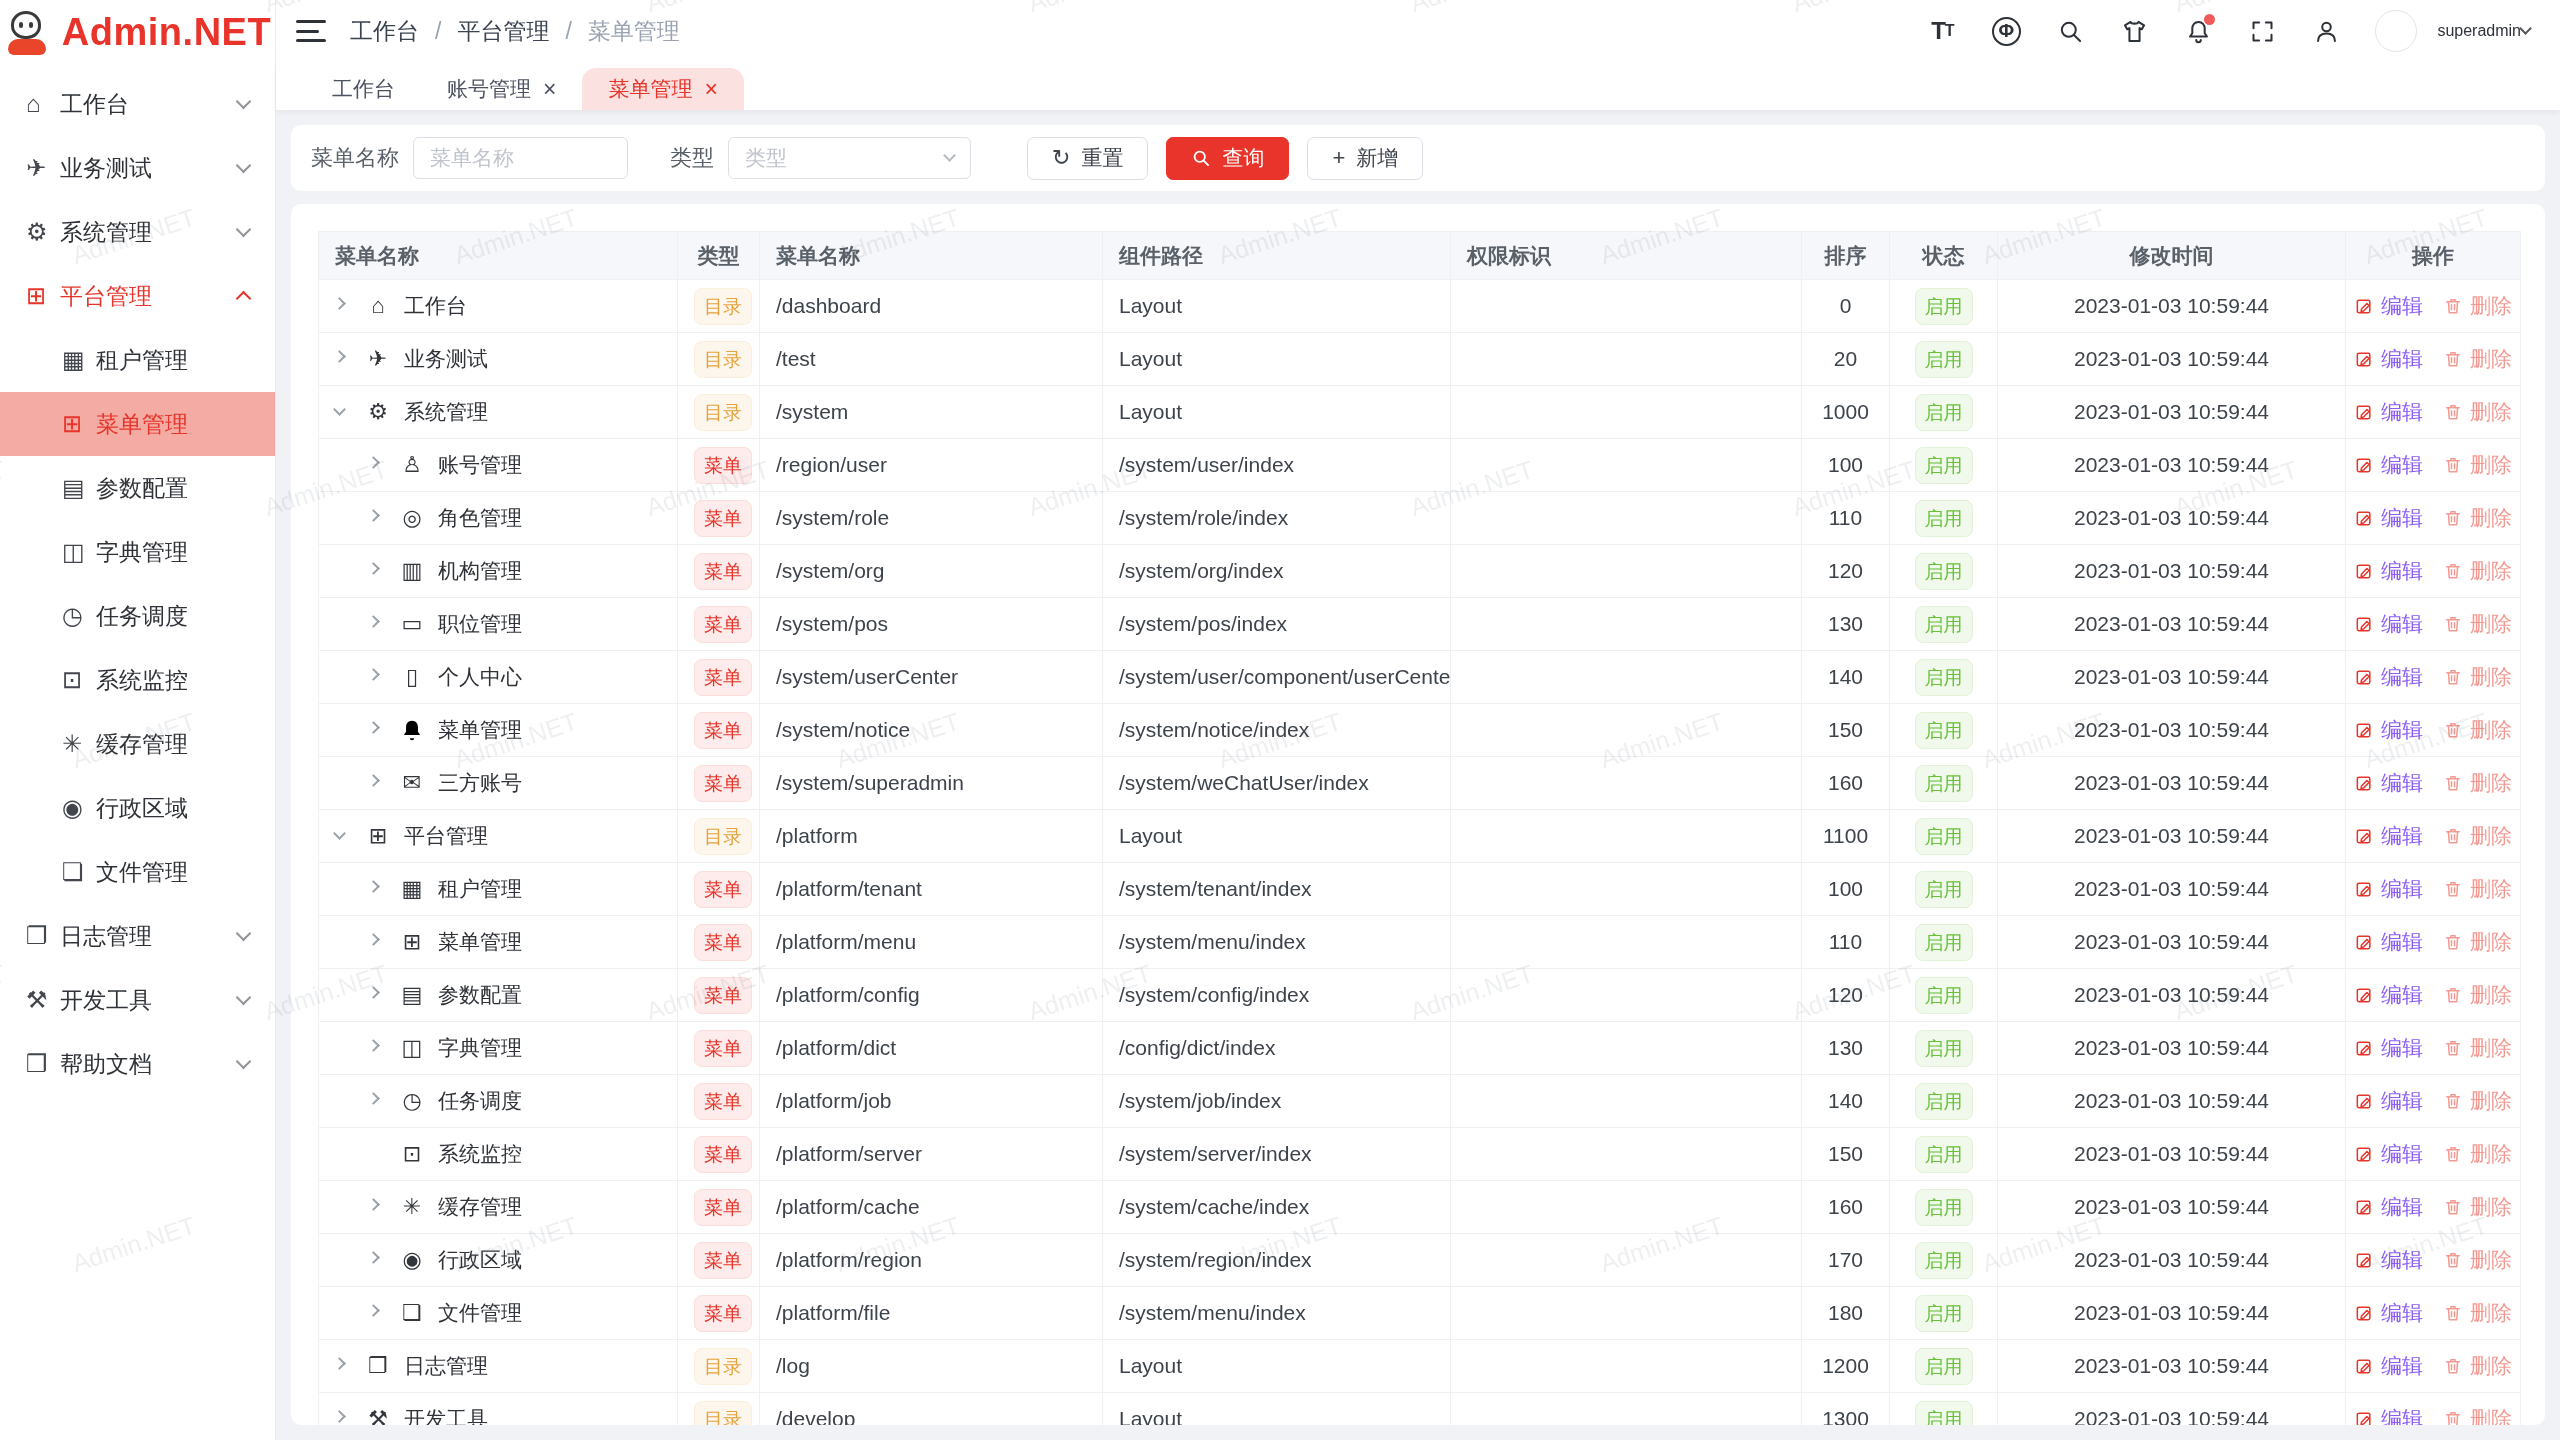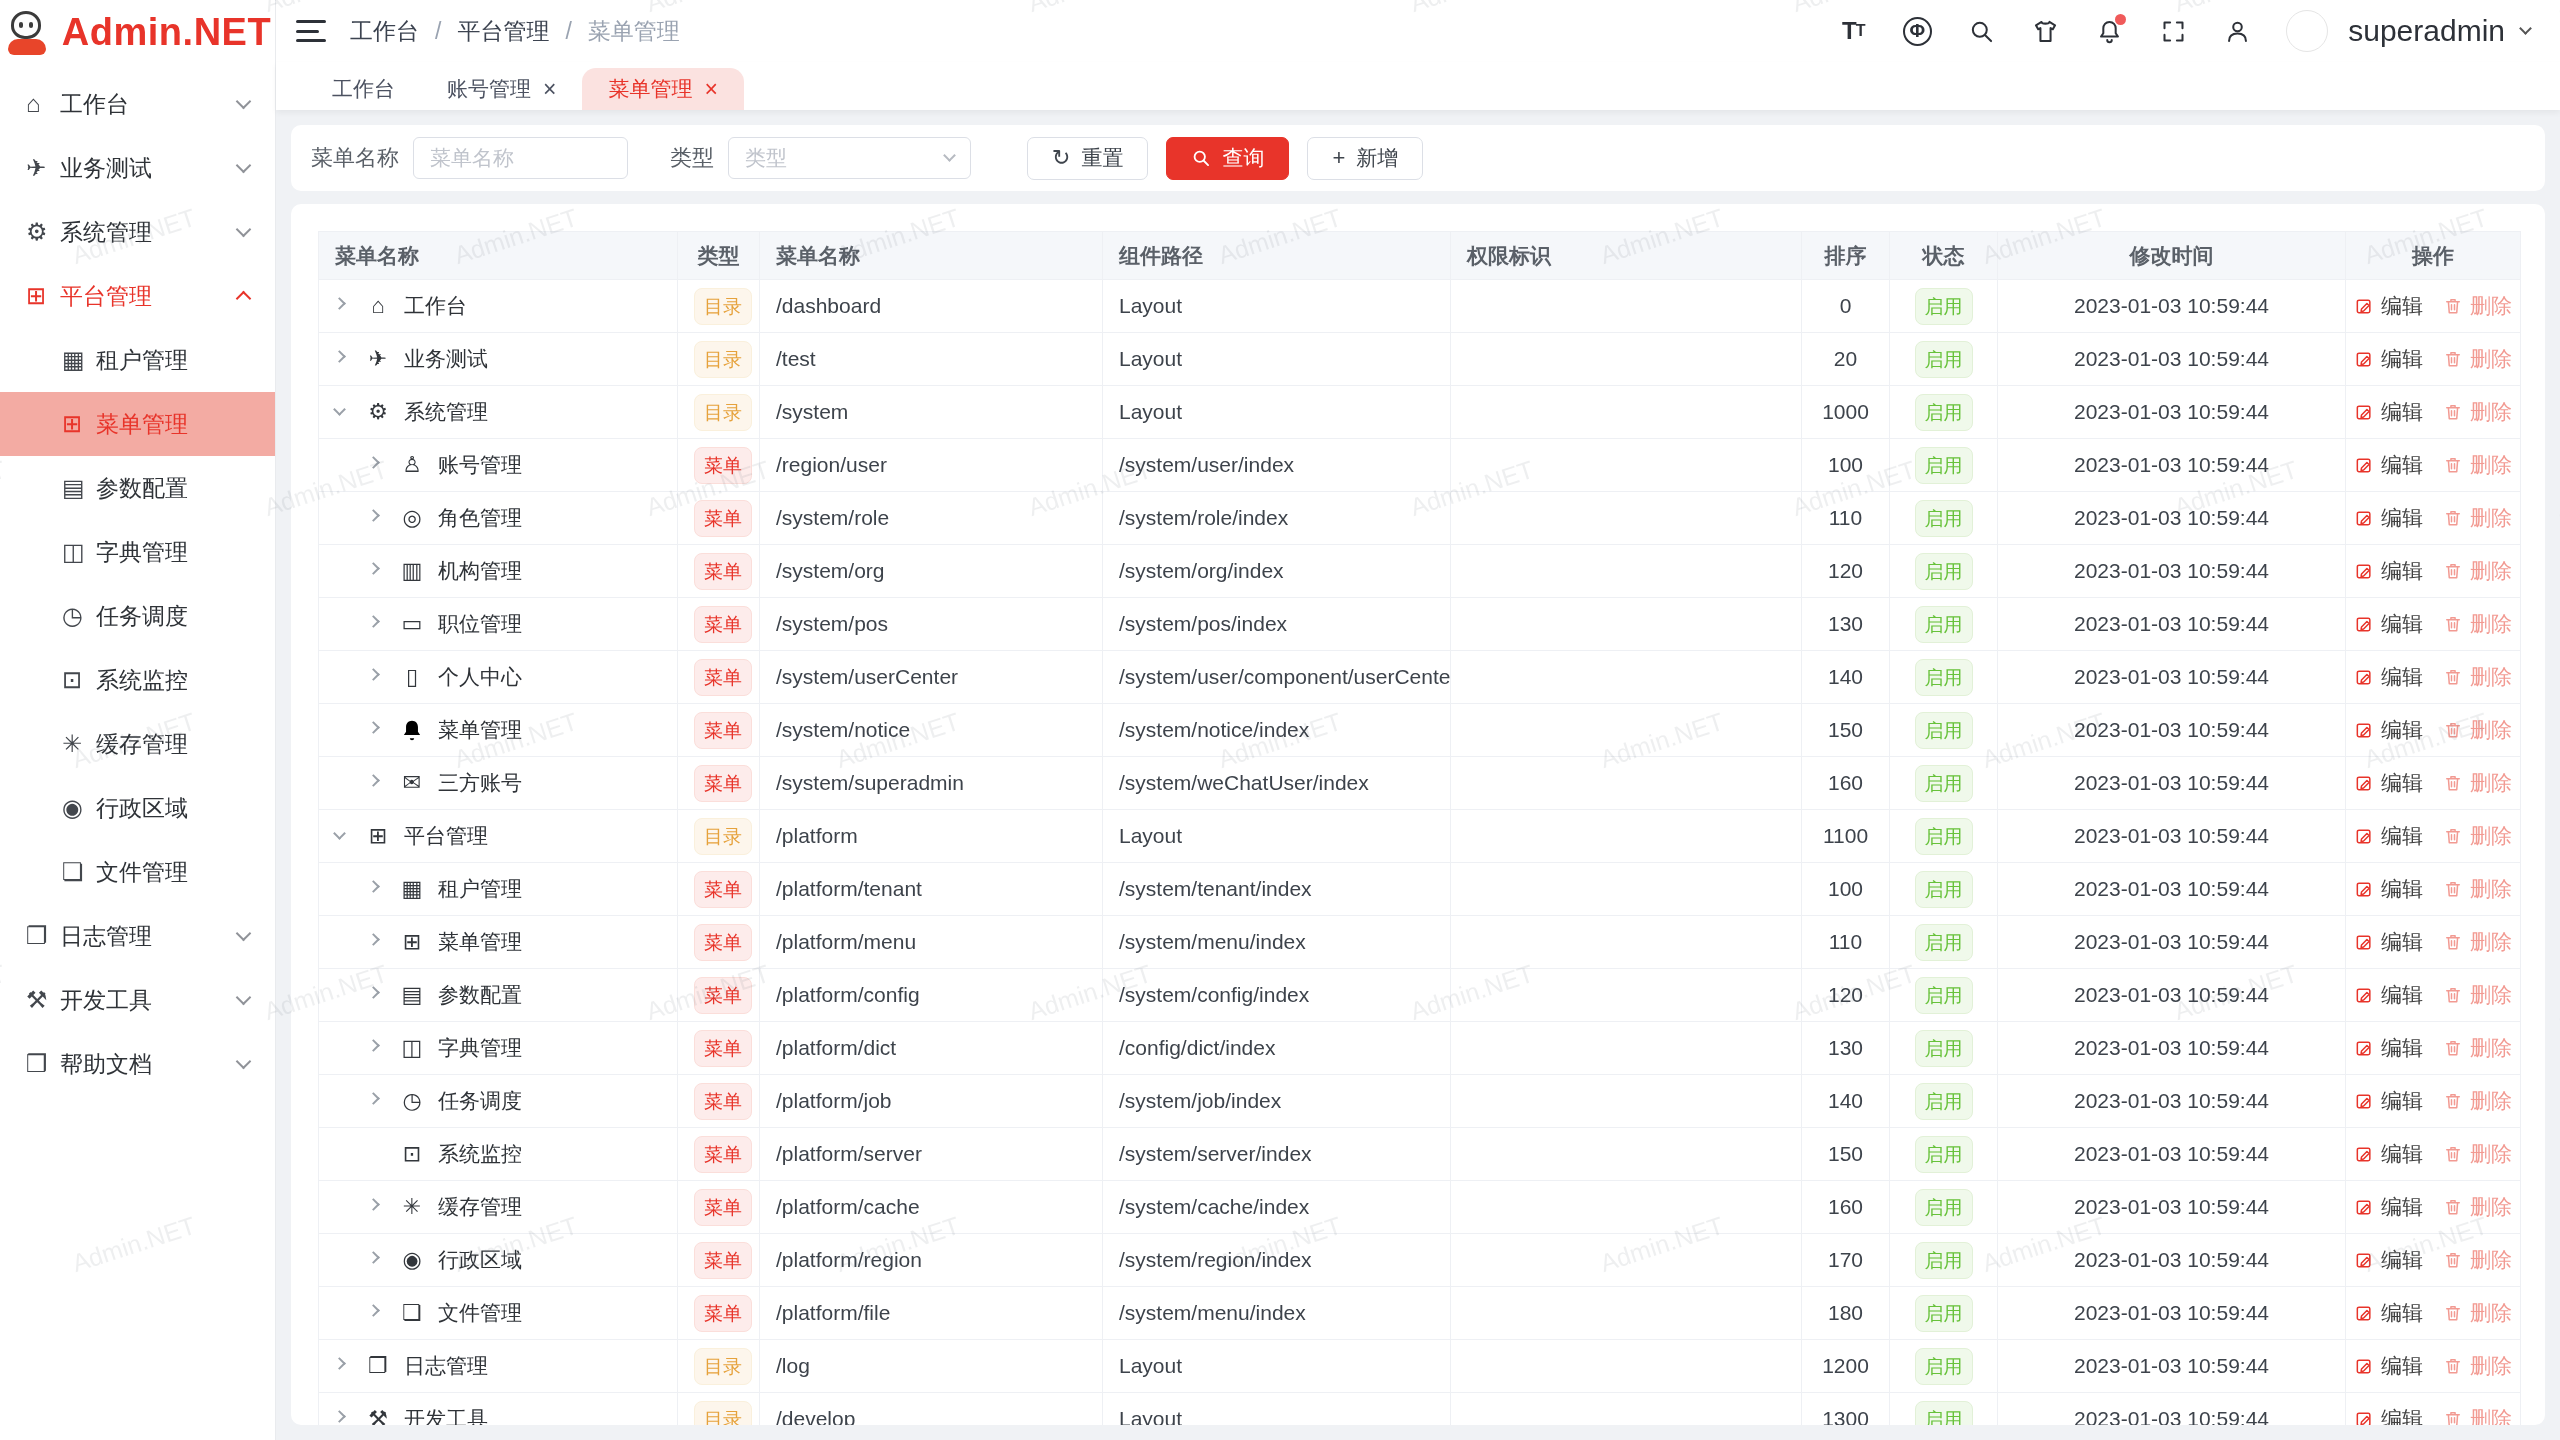--- a/index.html
+++ b/index.html
@@ -46,21 +46,21 @@
   .tico { width:30px; height:30px; display:flex; align-items:center; justify-content:center; color:#2d3138; cursor:pointer; position:relative; }
   .tico svg { width:27px; height:27px; stroke:#2d3138; stroke-width:1.8; fill:none; stroke-linecap:round; stroke-linejoin:round; }
   .tt { font-weight:700; font-size:24px; letter-spacing:-1px; }
   .tt small { font-size:16px; font-weight:700; }
   .lang { width:29px; height:29px; border:2px solid #2d3138; border-radius:50%; display:flex; align-items:center; justify-content:center; font-size:19px; font-weight:600; }
   .bell-dot { position:absolute; top:-2px; right:-2px; width:11px; height:11px; border-radius:50%; background:#f05a5a; }
   .avatar { width:42px; height:42px; border-radius:50%; border:1px solid #e5e5e5; position:relative; overflow:hidden; background:#fff; cursor:pointer; }
   .avatar .m-head { left:7px; top:4px; width:26px; height:24px; border-width:2px; }
   .avatar .m-eye1 { left:13px; top:13px; } .avatar .m-eye2 { left:23px; top:13px; }
   .avatar .m-body { left:4px; width:34px; height:13px; }
-  .uname { display:flex; align-items:center; gap:16px; font-size:30px; color:#2d3138; cursor:pointer; margin-left:-14px; }
+  .uname { display:flex; align-items:center; gap:0; font-size:16px; color:#2d3138; cursor:pointer; margin-left:-14px; }
   .uname .chev { width:9px; height:9px; border-color:#555; }
 
   
   .tabbar { height:48px; background:#fff; display:flex; align-items:flex-end; padding-left:30px; box-shadow:0 3px 6px rgba(0,0,0,.05); position:relative; z-index:2; flex:none; }
   .tab { height:42px; display:flex; align-items:center; padding:0 26px; font-size:21px; color:#4c5261; cursor:pointer; border-radius:14px 14px 0 0; gap:12px; }
   .tab .x { font-size:23px; color:#4c5261; line-height:1; }
   .tab.active { background:#fbe2e0; color:#e8342a; }
   .tab.active .x { color:#e8342a; }
 
   
@@ -92,21 +92,21 @@
   .ncell .row-icon { font-size:22px; color:#33373c; margin-right:13px; flex:none; width:26px; text-align:center; }
   .ncell.ind { padding-left:34px; }
   .rname { color:#2f3338; }
   .badge { display:inline-block; padding:8px 9px; border-radius:8px; font-size:19px; line-height:1; }
   .badge-dir { color:#e6a23c; background:#fdf6ec; border:1px solid #faf0dc; }
   .badge-menu { color:#e8342a; background:#fdeceb; border:1px solid #fbdeda; }
   .badge-on { color:#67c23a; background:#f0f9eb; border:1px solid #e2f1d7; }
   .acts { display:flex; align-items:center; justify-content:center; gap:20px; }
   .act { display:inline-flex; align-items:center; gap:7px; cursor:pointer; font-size:21px; }
   .act svg { width:20px; height:20px; fill:none; stroke-width:1.8; stroke-linecap:round; stroke-linejoin:round; }
-  .act-edit { color:#404040; } .act-edit svg { stroke:#e8342a; }
+  .act-edit { color:#8b5cf6; } .act-edit svg { stroke:#e8342a; }
   .act-del { color:#f29a92; } .act-del svg { stroke:#f29a92; }
 
   
   .wm { position:fixed; inset:0; pointer-events:none; z-index:99; overflow:hidden; }
   .wm span { position:absolute; font-size:25px; color:rgba(90,95,105,.10); transform:rotate(-18deg); white-space:nowrap; }
 </style>
 </head>
 <body>
 
 <div class="app">

